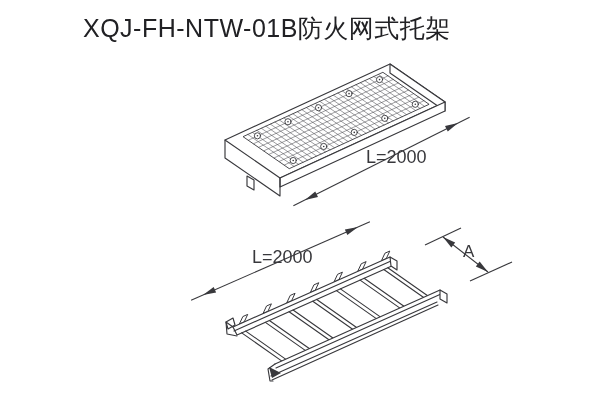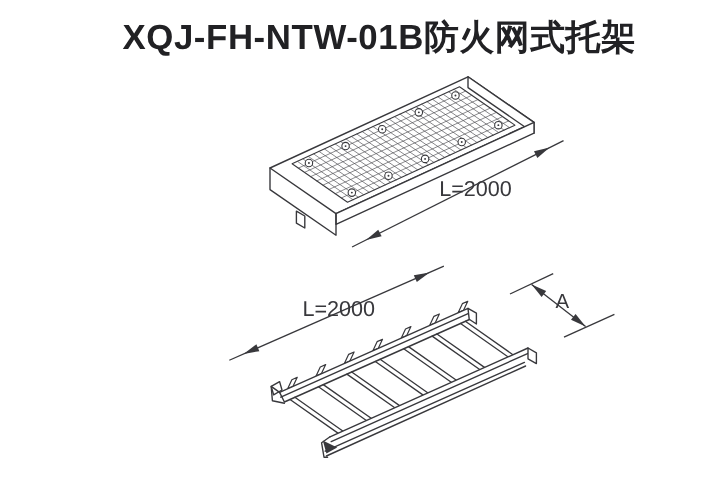--- a/index.html
+++ b/index.html
@@ -1,22 +1,22 @@
 <!DOCTYPE html>
 <html><head>
 <meta charset="utf-8">
 <style>
   html,body{margin:0;padding:0;}
   body{
     width:600px;height:400px;overflow:hidden;background:#ffffff;
     font-family:"Liberation Sans","DejaVu Sans",sans-serif;position:relative;
   }
   .title{
-    position:absolute;left:102px;top:12px;margin:0;
-    font-size:29px;font-weight:700;letter-spacing:0.5px;color:#212124;
+    position:absolute;left:83px;top:12px;margin:0;
+    font-size:25px;font-weight:400;letter-spacing:0.5px;color:#212124;
     white-space:nowrap;
   }
   svg.drawing{position:absolute;left:0;top:0;}
   svg text{fill:#38383c;}
   .dim-label{font-size:18px;}
   .dim-label-a{font-size:17px;}
 </style>
 </head>
 <body>
 

